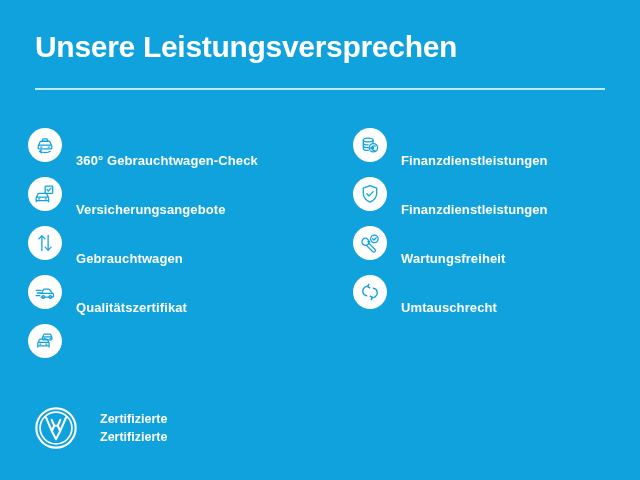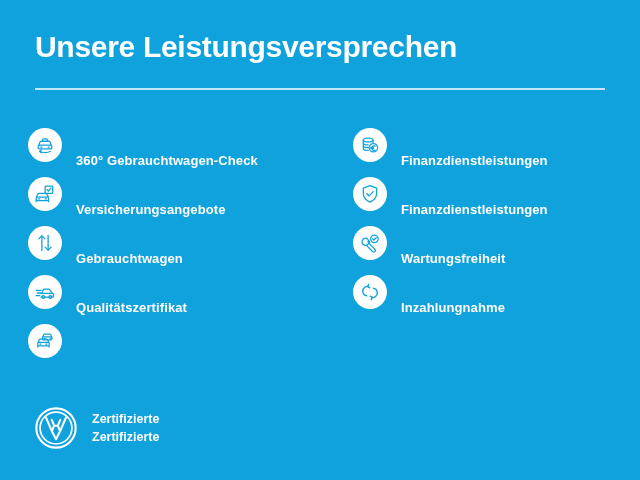--- a/index.html
+++ b/index.html
@@ -89,21 +89,21 @@
     margin-top: 31px;
   }
 
   
   .brand {
     position: absolute;
     left: 33px;
     top: 405px;
     display: flex;
     align-items: center;
-    gap: 13px;
+    gap: 21px;
   }
   .brand-logo {
     width: 46px;
     height: 46px;
     flex: 0 0 auto;
   }
   .brand-logo svg {
     display: block;
     width: 46px;
     height: 46px;
@@ -220,21 +220,21 @@
 
     <div class="feature">
       <span class="feature-icon">
         <svg viewBox="0 0 24 24" fill="none" stroke="#10a2dd" stroke-width="1.5" stroke-linecap="round" stroke-linejoin="round">
           <path d="M10.2 5.9A5.2 5.2 0 0 0 4.1 11a5.2 5.2 0 0 0 4.2 5.1"></path>
           <path d="M10.7 3.6l-1.4 2.5 2.5 1.3"></path>
           <path d="M13.8 18.1a5.2 5.2 0 0 0 6.1-5.1 5.2 5.2 0 0 0-4.2-5.1"></path>
           <path d="M13.3 20.4l1.4-2.5-2.5-1.3"></path>
         </svg>
       </span>
-      <span class="feature-label">Inzahlungnahme</span>
+      <span class="feature-label">Umtauschrecht</span>
     </div>
     <div class="feature">
       <span class="feature-icon">
         <svg viewBox="0 0 24 24" fill="none" stroke="#10a2dd" stroke-width="1.3" stroke-linecap="round" stroke-linejoin="round">
           <path d="M9.5 7.5l.9-2.2a1.4 1.4 0 0 1 1.3-.9h5.4a1.4 1.4 0 0 1 1.3.9l.9 2.2"></path>
           <rect x="9.2" y="7.5" width="10.3" height="3.2" rx="0.9"></rect>
           <path d="M11.2 9.1h1M17.6 9.1h1"></path>
           <path d="M4.6 13.6l1.1-2.7a1.6 1.6 0 0 1 1.5-1h6.3a1.6 1.6 0 0 1 1.5 1l1.1 2.7"></path>
           <rect x="4.1" y="13.6" width="12.4" height="3.8" rx="1"></rect>
           <path d="M6.4 15.4h1.3M12.9 15.4h1.3"></path>

